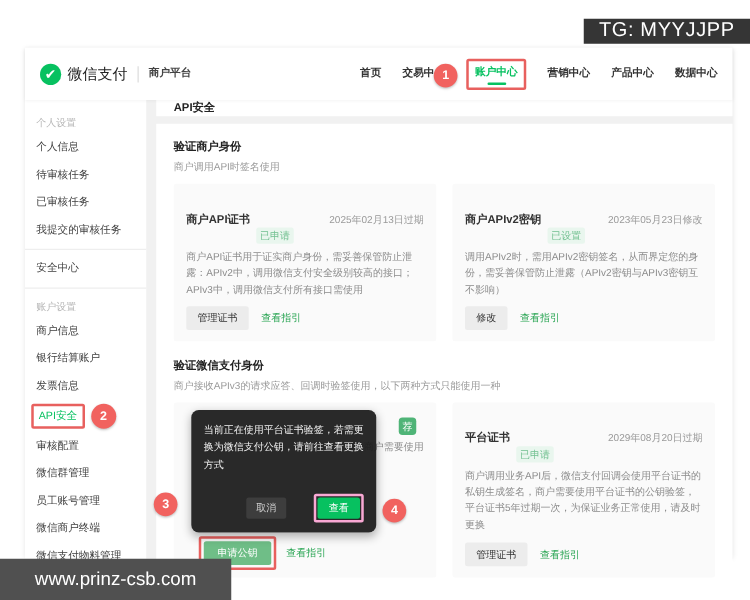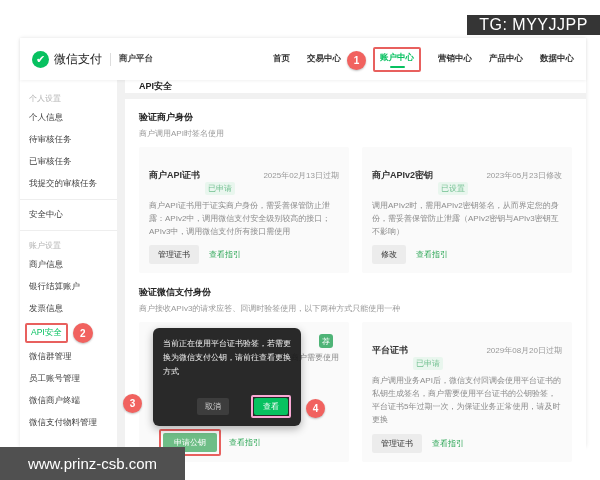--- a/index.html
+++ b/index.html
@@ -24,21 +24,21 @@
     padding:0 12px; box-shadow:0 1px 3px rgba(0,0,0,.06); position:relative; z-index:3; }
   .logo { display:flex; align-items:center; gap:5px; }
   .logo-circle { width:17px; height:17px; border-radius:50%; background:#07c160;
     color:#fff; font-size:11px; display:flex; align-items:center; justify-content:center; }
   .logo-text { font-size:12px; color:#222; }
   .hdr-sep { width:1px; height:13px; background:#ddd; margin:0 8px; }
   .platform { font-size:8.5px; font-weight:bold; color:#444; }
   .nav { margin-left:auto; display:flex; align-items:center; gap:17px; }
   .nav-item { font-size:8.5px; font-weight:bold; color:#333; cursor:pointer; }
   .nav-active-wrap { border:1.5px solid #e2605e; border-radius:2px;
-    padding:3px 5px 2px; display:flex; flex-direction:column; align-items:center;margin-left:15px; }
+    padding:3px 5px 2px; display:flex; flex-direction:column; align-items:center; }
   .nav-active { color:#07c160; }
   .nav-underline { width:15px; height:2px; background:#07c160; margin-top:2px; border-radius:1px; }
   
   .ann-circle { width:19px; height:19px; border-radius:50%; background:#f1625f;
     color:#fff; font-size:10px; font-weight:bold; display:flex; align-items:center;
     justify-content:center; box-shadow:0 1px 2px rgba(0,0,0,.25); z-index:20; }
   .ann-box { border:2px solid #e8605e; border-radius:2px; }
   .ann-c1 { position:absolute; left:327px; top:13px; }
   
   .content { flex:1; display:flex; background:#f1f1f1; min-height:0; }
@@ -137,20 +137,21 @@
       <div class="sb-item">安全中心</div>
       <div class="sb-divider"></div>
       <div class="sb-header">账户设置</div>
       <div class="sb-item">商户信息</div>
       <div class="sb-item">银行结算账户</div>
       <div class="sb-item">发票信息</div>
       <div class="sb-active-row">
         <span class="sb-active-box">API安全</span>
         <span class="ann-circle">2</span>
       </div>
+      <div class="sb-item">审核配置</div>
       <div class="sb-item">微信群管理</div>
       <div class="sb-item">员工账号管理</div>
       <div class="sb-item">微信商户终端</div>
       <div class="sb-item">微信支付物料管理</div>
     </div>
 
     <div class="main">
       <div class="title-bar">API安全</div>
 
       <div class="panel">

